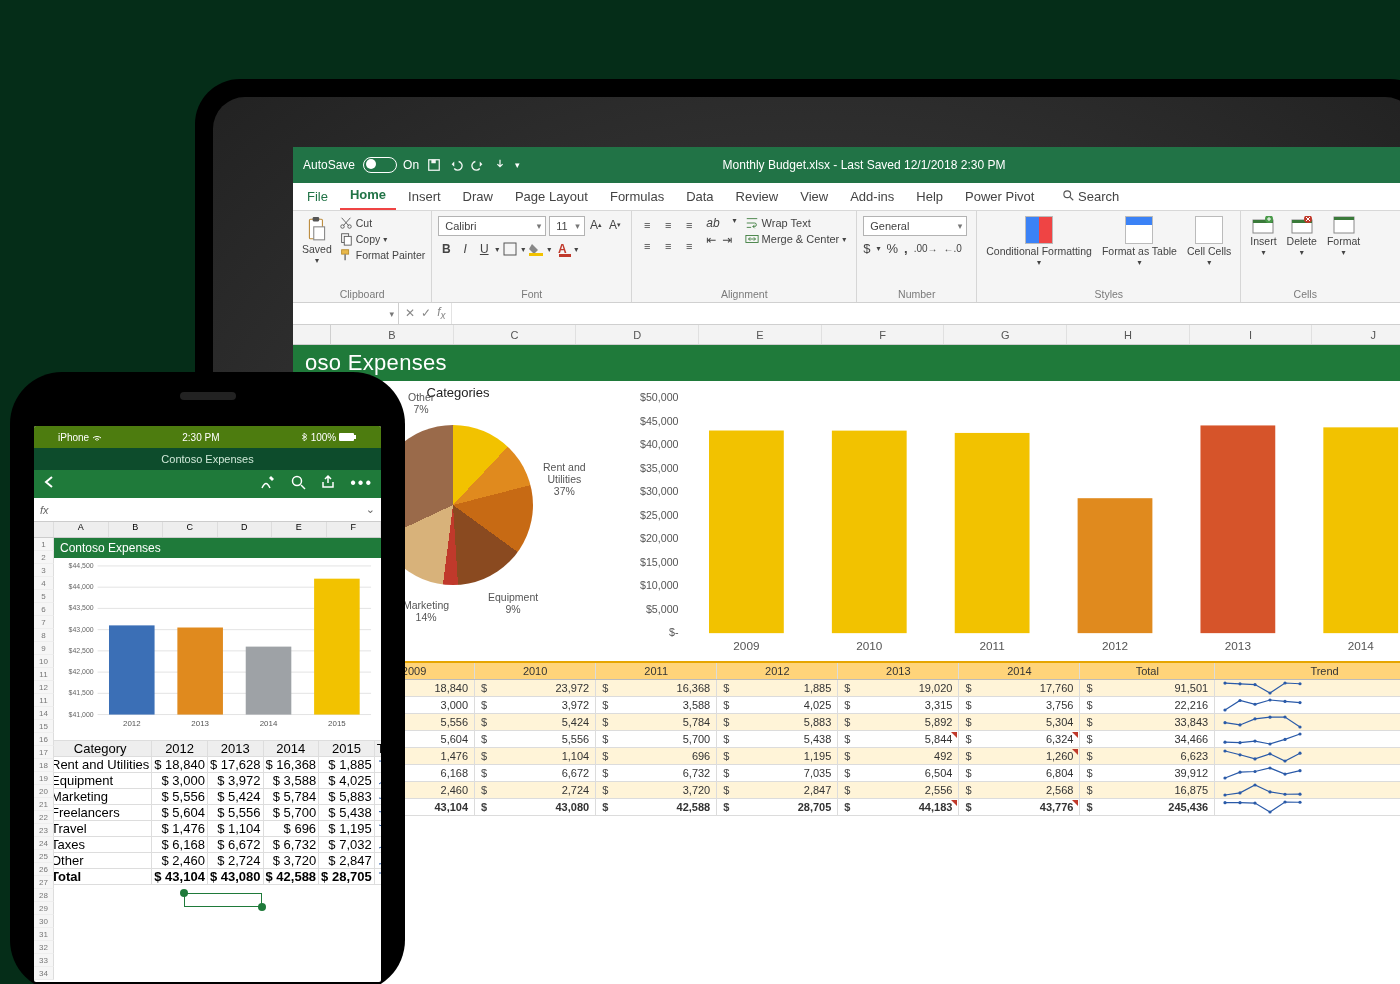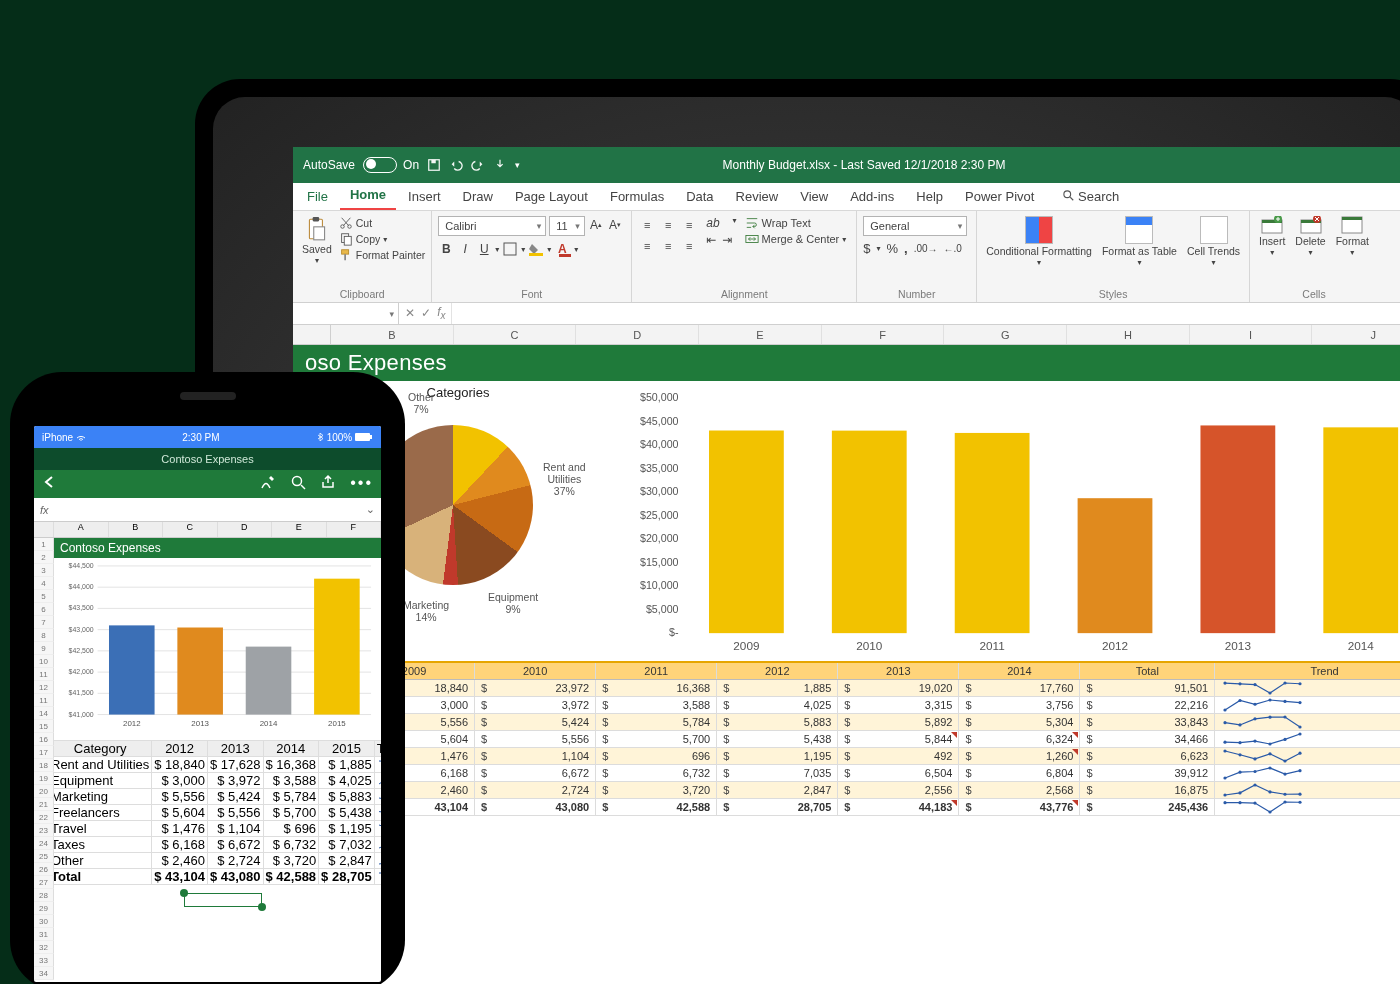--- a/index.html
+++ b/index.html
@@ -90,22 +90,22 @@
   .tri{position:relative}
   .tri::after{content:"";position:absolute;right:1px;top:1px;border:3px solid transparent;
               border-top-color:#c0392b;border-right-color:#c0392b}
   
   #phone{position:absolute;left:10px;top:372px;width:395px;height:620px;background:#000;
          border-radius:52px;z-index:5}
   #phone::before{content:"";position:absolute;left:50%;top:20px;width:56px;height:8px;
          background:#222;border-radius:4px;transform:translateX(-50%)}
   #phone-screen{position:absolute;left:24px;right:24px;top:54px;bottom:10px;background:#fff;
          overflow:hidden;border-radius:2px}
-  .p-status{height:22px;background:#3b82f6;color:#fff;font-size:10px;display:flex;
-            align-items:center;justify-content:space-between;padding:0 8px}
+  .p-status{height:22px;background:#4d7c0f;color:#fff;font-size:10px;display:flex;
+            align-items:center;justify-content:space-between;padding:0 24px}
   .p-title{height:22px;background:#0d4c2c;color:#cfe8d8;font-size:11px;text-align:center;
            line-height:22px}
   .p-toolbar{height:28px;background:#1f7a3a;display:flex;align-items:center;color:#fff;
              padding:0 8px;gap:14px;font-size:16px;justify-content:space-between}
   .p-toolbar .r{display:flex;gap:14px}
   .p-fx{height:24px;border-bottom:1px solid #ccc;display:flex;align-items:center;font-size:11px;
         padding:0 6px;color:#666}
   .p-fx .exp{margin-left:auto}
   .p-cols{height:16px;display:flex;background:#eee;font-size:9px;border-bottom:1px solid #ccc}
   .p-cols span{flex:1;text-align:center;border-right:1px solid #ddd}
@@ -323,21 +323,21 @@
           <span>Conditional Formatting</span>
               <span style="font-size:8px">▾</span>
             </div>
         <div class="big-btn">
           <span class="styles-ico ft"></span>
           <span>Format as Table</span>
               <span style="font-size:8px">▾</span>
             </div>
         <div class="big-btn">
           <span class="styles-ico cs"></span>
-          <span>Cell Trends</span>
+          <span>Cell Cells</span>
               <span style="font-size:8px">▾</span>
             </div>
       </div>
       <div class="lbl">Styles</div>
     </div>
 
     <div class="r-grp" style="min-width:110px;border-right:none">
       <div class="body">
         <div class="big-btn">
           <svg class="cells-ico" viewBox="0 0 22 18">

